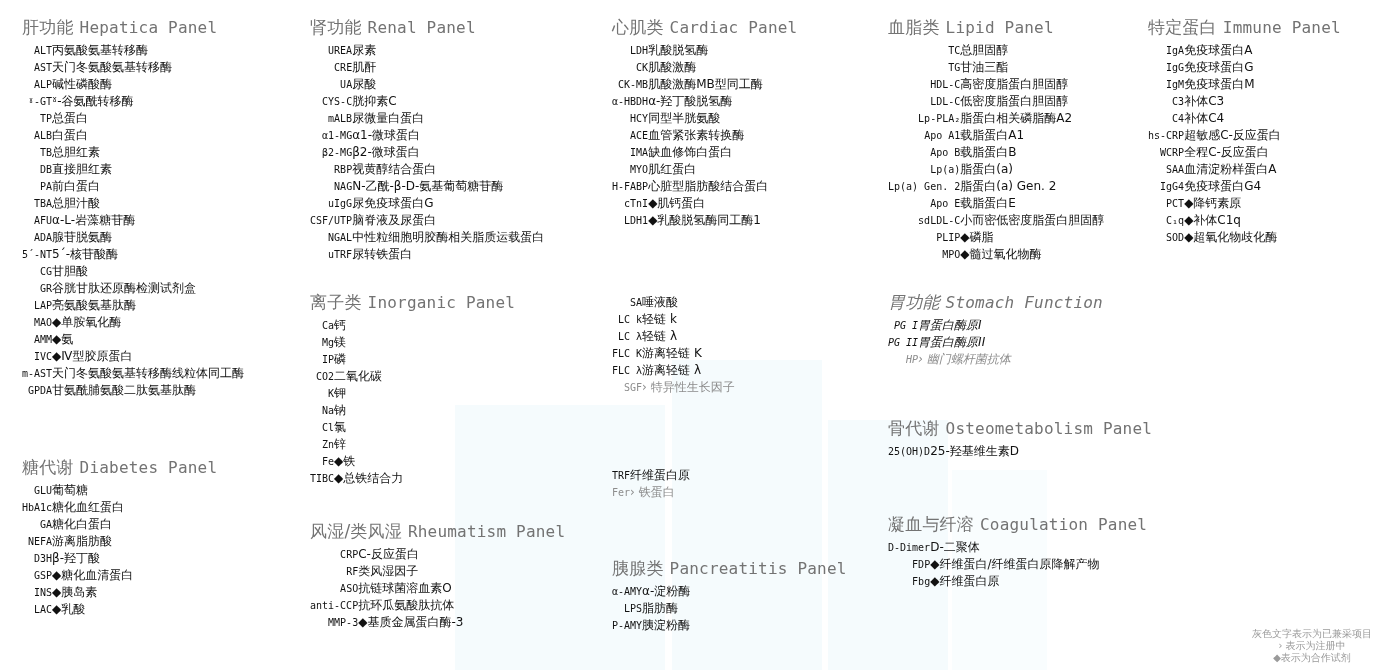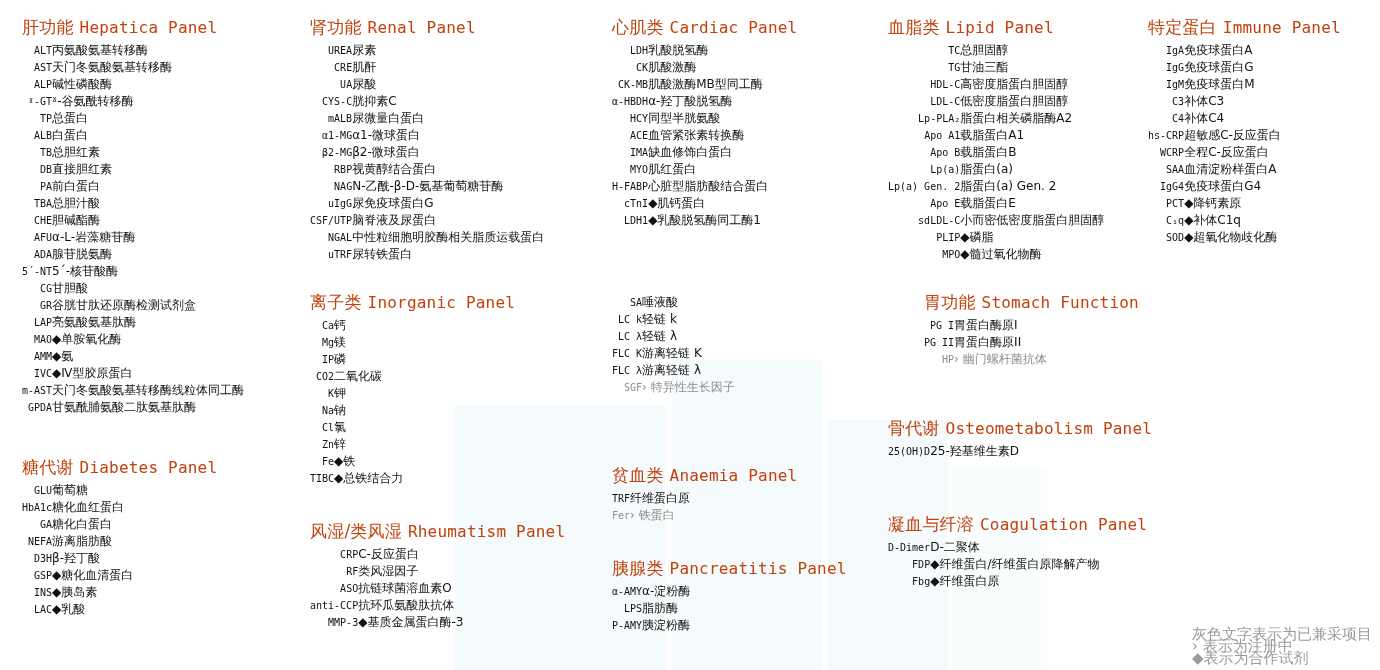--- a/index.html
+++ b/index.html
@@ -17,21 +17,21 @@
   .wm2{left:672px;top:360px;width:150px;height:310px;}
   .wm3{left:828px;top:420px;width:120px;height:250px;}
   .wm4{left:952px;top:470px;width:95px;height:200px;opacity:.06;}
 
   .sheet{position:relative;z-index:2;width:1380px;height:670px;}
 
   .panel{position:absolute;}
   .panel-title{
     font-family:"DejaVu Sans","Liberation Sans",sans-serif;
     font-size:17px;
-    color:#c2410c;
+    color:#737373;
     white-space:nowrap;
     letter-spacing:.2px;
   }
   .panel-title .cn{font-weight:400;}
   .panel-title .en{font-family:"DejaVu Sans Mono","Liberation Mono",monospace;font-size:16px;margin-left:6px;}
 
   table.items{border-collapse:collapse;margin-top:4px;}
   table.items td{
     padding:0 0 2px 0;
     vertical-align:top;
@@ -47,23 +47,23 @@
   }
   td.nm{
     font-size:12px;
     color:#111;
   }
   tr.gray td.code, tr.gray td.nm{color:#8c8c8c;}
 
   
   .legend{
     position:absolute;right:8px;bottom:6px;
-    text-align:left;
+    text-align:center;
     color:#9a9a9a;
-    font-size:15px;
+    font-size:10px;
     line-height:12px;
     white-space:nowrap;
   }
 </style>
 </head>
 <body>
 
 <div class="wm wm1"></div>
 <div class="wm wm2"></div>
 <div class="wm wm3"></div>
@@ -111,24 +111,20 @@
           </tr>
       <tr>
             <td class="code">PA</td>
             <td class="nm">前白蛋白</td>
           </tr>
       <tr>
             <td class="code">TBA</td>
             <td class="nm">总胆汁酸</td>
           </tr>
       <tr>
-            <td class="code">CHE</td>
-            <td class="nm">胆碱酯酶</td>
-          </tr>
-      <tr>
             <td class="code">AFU</td>
             <td class="nm">α-L-岩藻糖苷酶</td>
           </tr>
       <tr>
             <td class="code">ADA</td>
             <td class="nm">腺苷脱氨酶</td>
           </tr>
       <tr>
             <td class="code">5´-NT</td>
             <td class="nm">5´-核苷酸酶</td>
@@ -432,23 +428,20 @@
           </tr>
       <tr class="gray">
             <td class="code">SGF</td>
             <td class="nm">› 特异性生长因子</td>
           </tr>
     </tbody>
       </table>
   </div>
 
   <div class="panel" style="left:612px;top:464px;">
-    <div class="panel-title">
-      <span class="cn">贫血类</span><span class="en">Anaemia Panel</span>
-    </div>
     <table class="items">
       <tbody>
           <tr>
             <td class="code">TRF</td>
             <td class="nm">纤维蛋白原</td>
           </tr>
       <tr class="gray">
             <td class="code">Fer</td>
             <td class="nm">› 铁蛋白</td>
           </tr>
@@ -533,21 +526,21 @@
             <td class="nm">◆磷脂</td>
           </tr>
       <tr>
             <td class="code">MPO</td>
             <td class="nm">◆髓过氧化物酶</td>
           </tr>
     </tbody>
       </table>
   </div>
 
-  <div class="panel" style="left:924px;top:291px;">
+  <div class="panel" style="left:888px;top:291px;font-style:italic;">
     <div class="panel-title">
       <span class="cn">胃功能</span><span class="en">Stomach Function</span>
     </div>
     <table class="items">
       <tbody>
           <tr>
             <td class="code">PG I</td>
             <td class="nm">胃蛋白酶原I</td>
           </tr>
       <tr>

